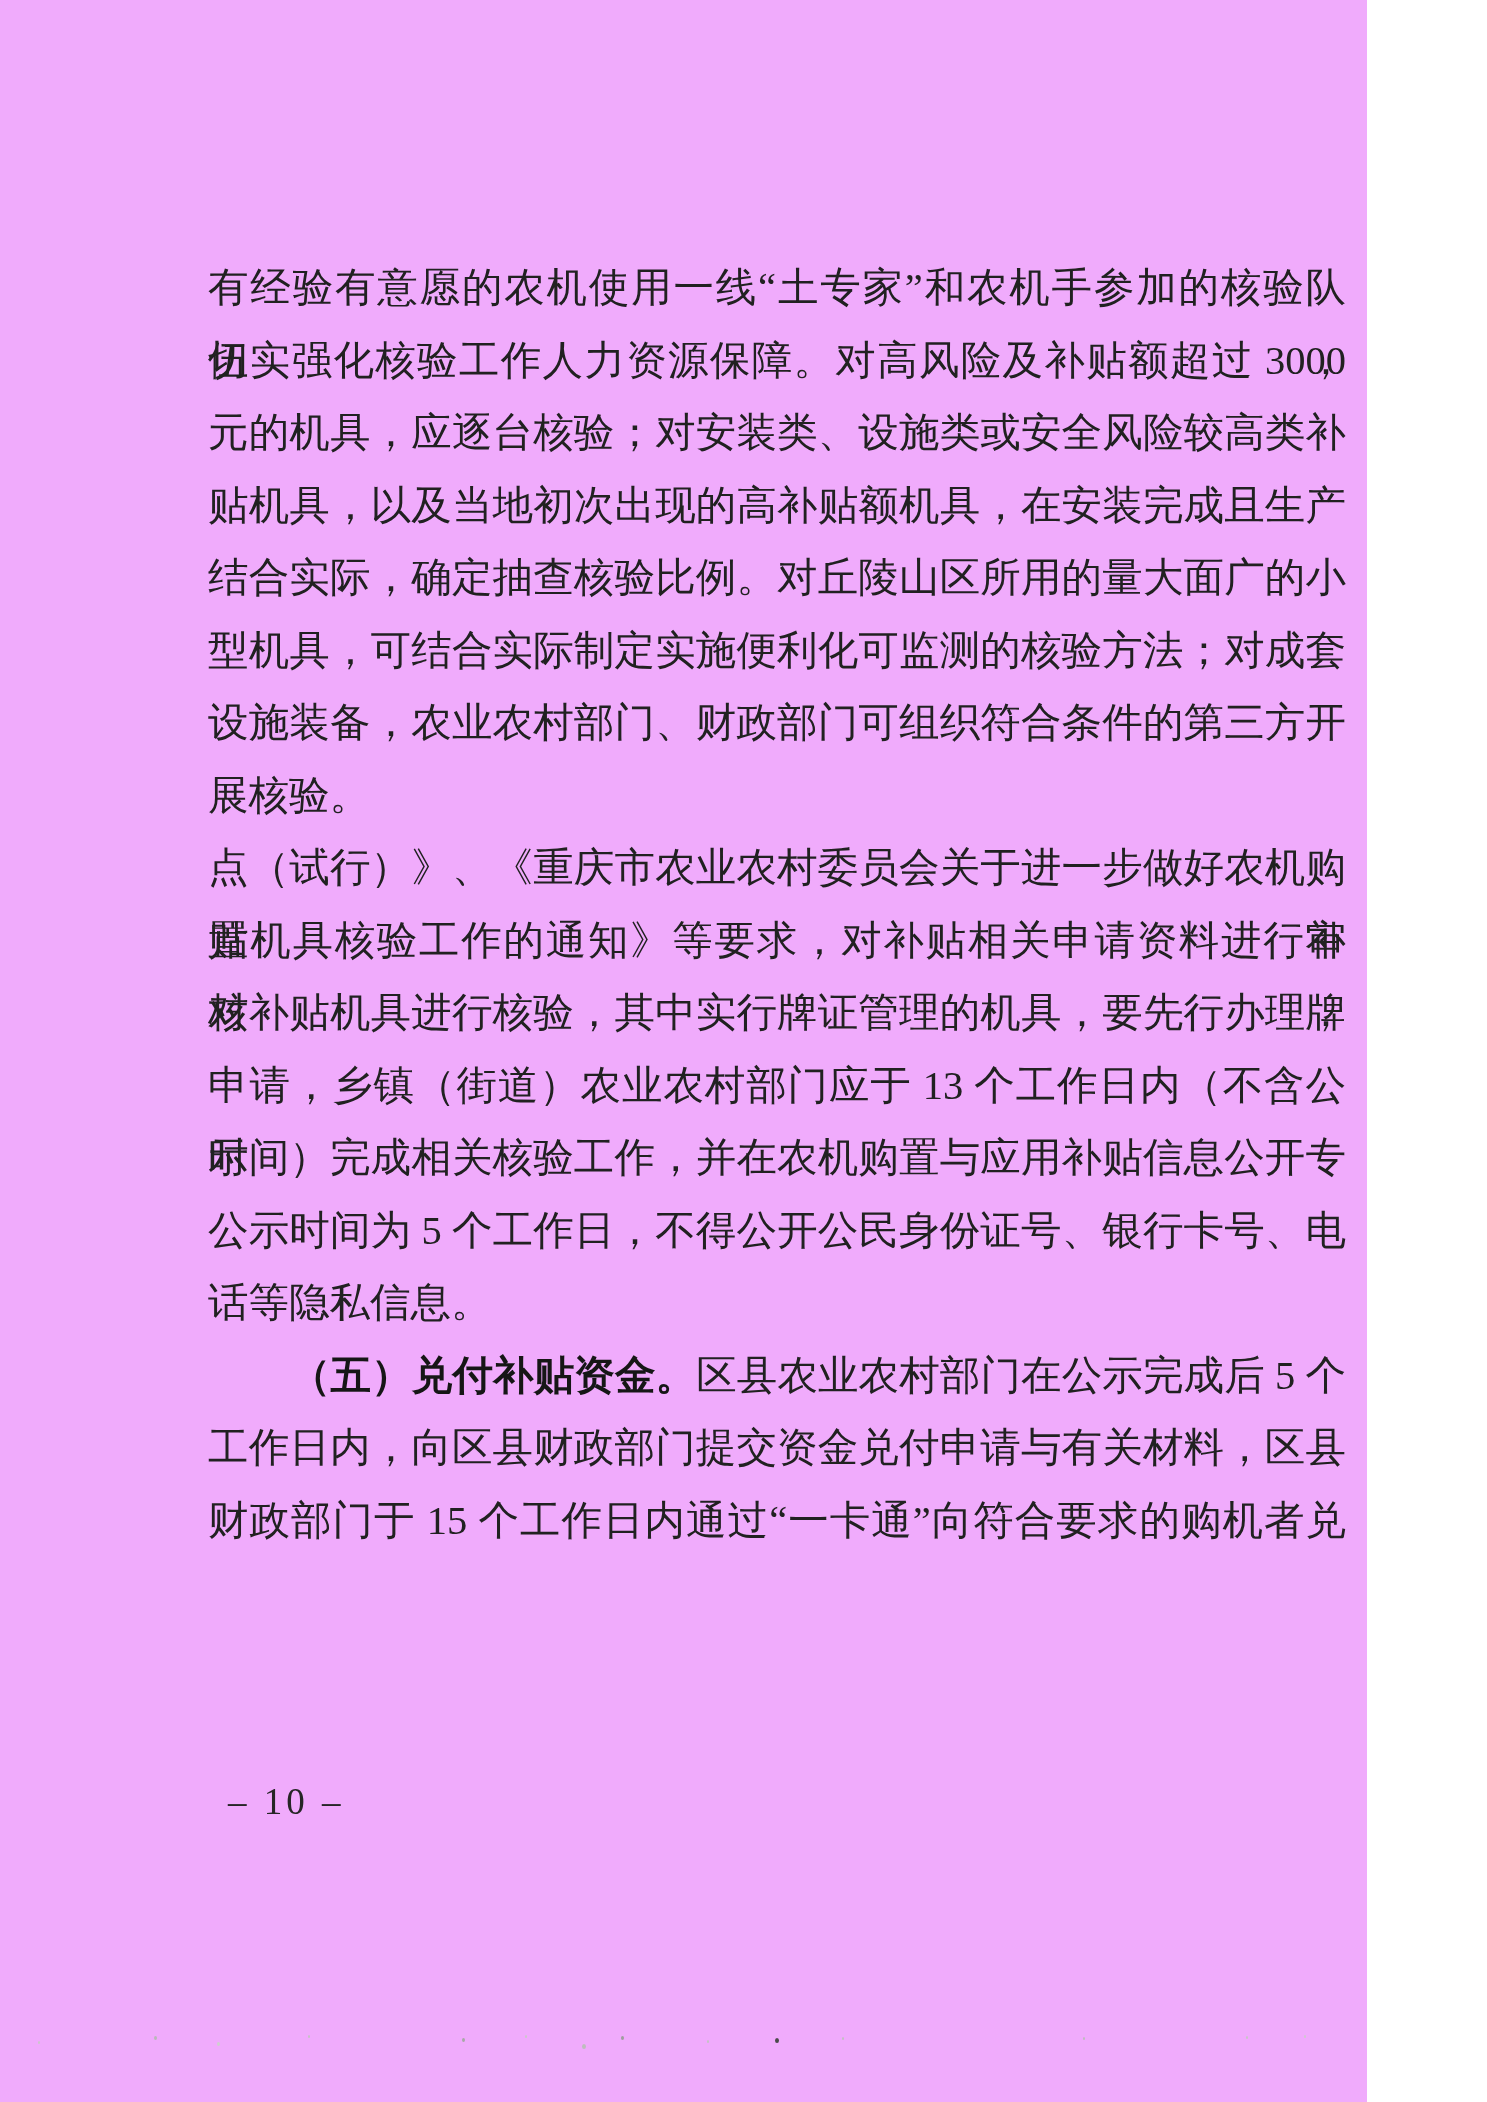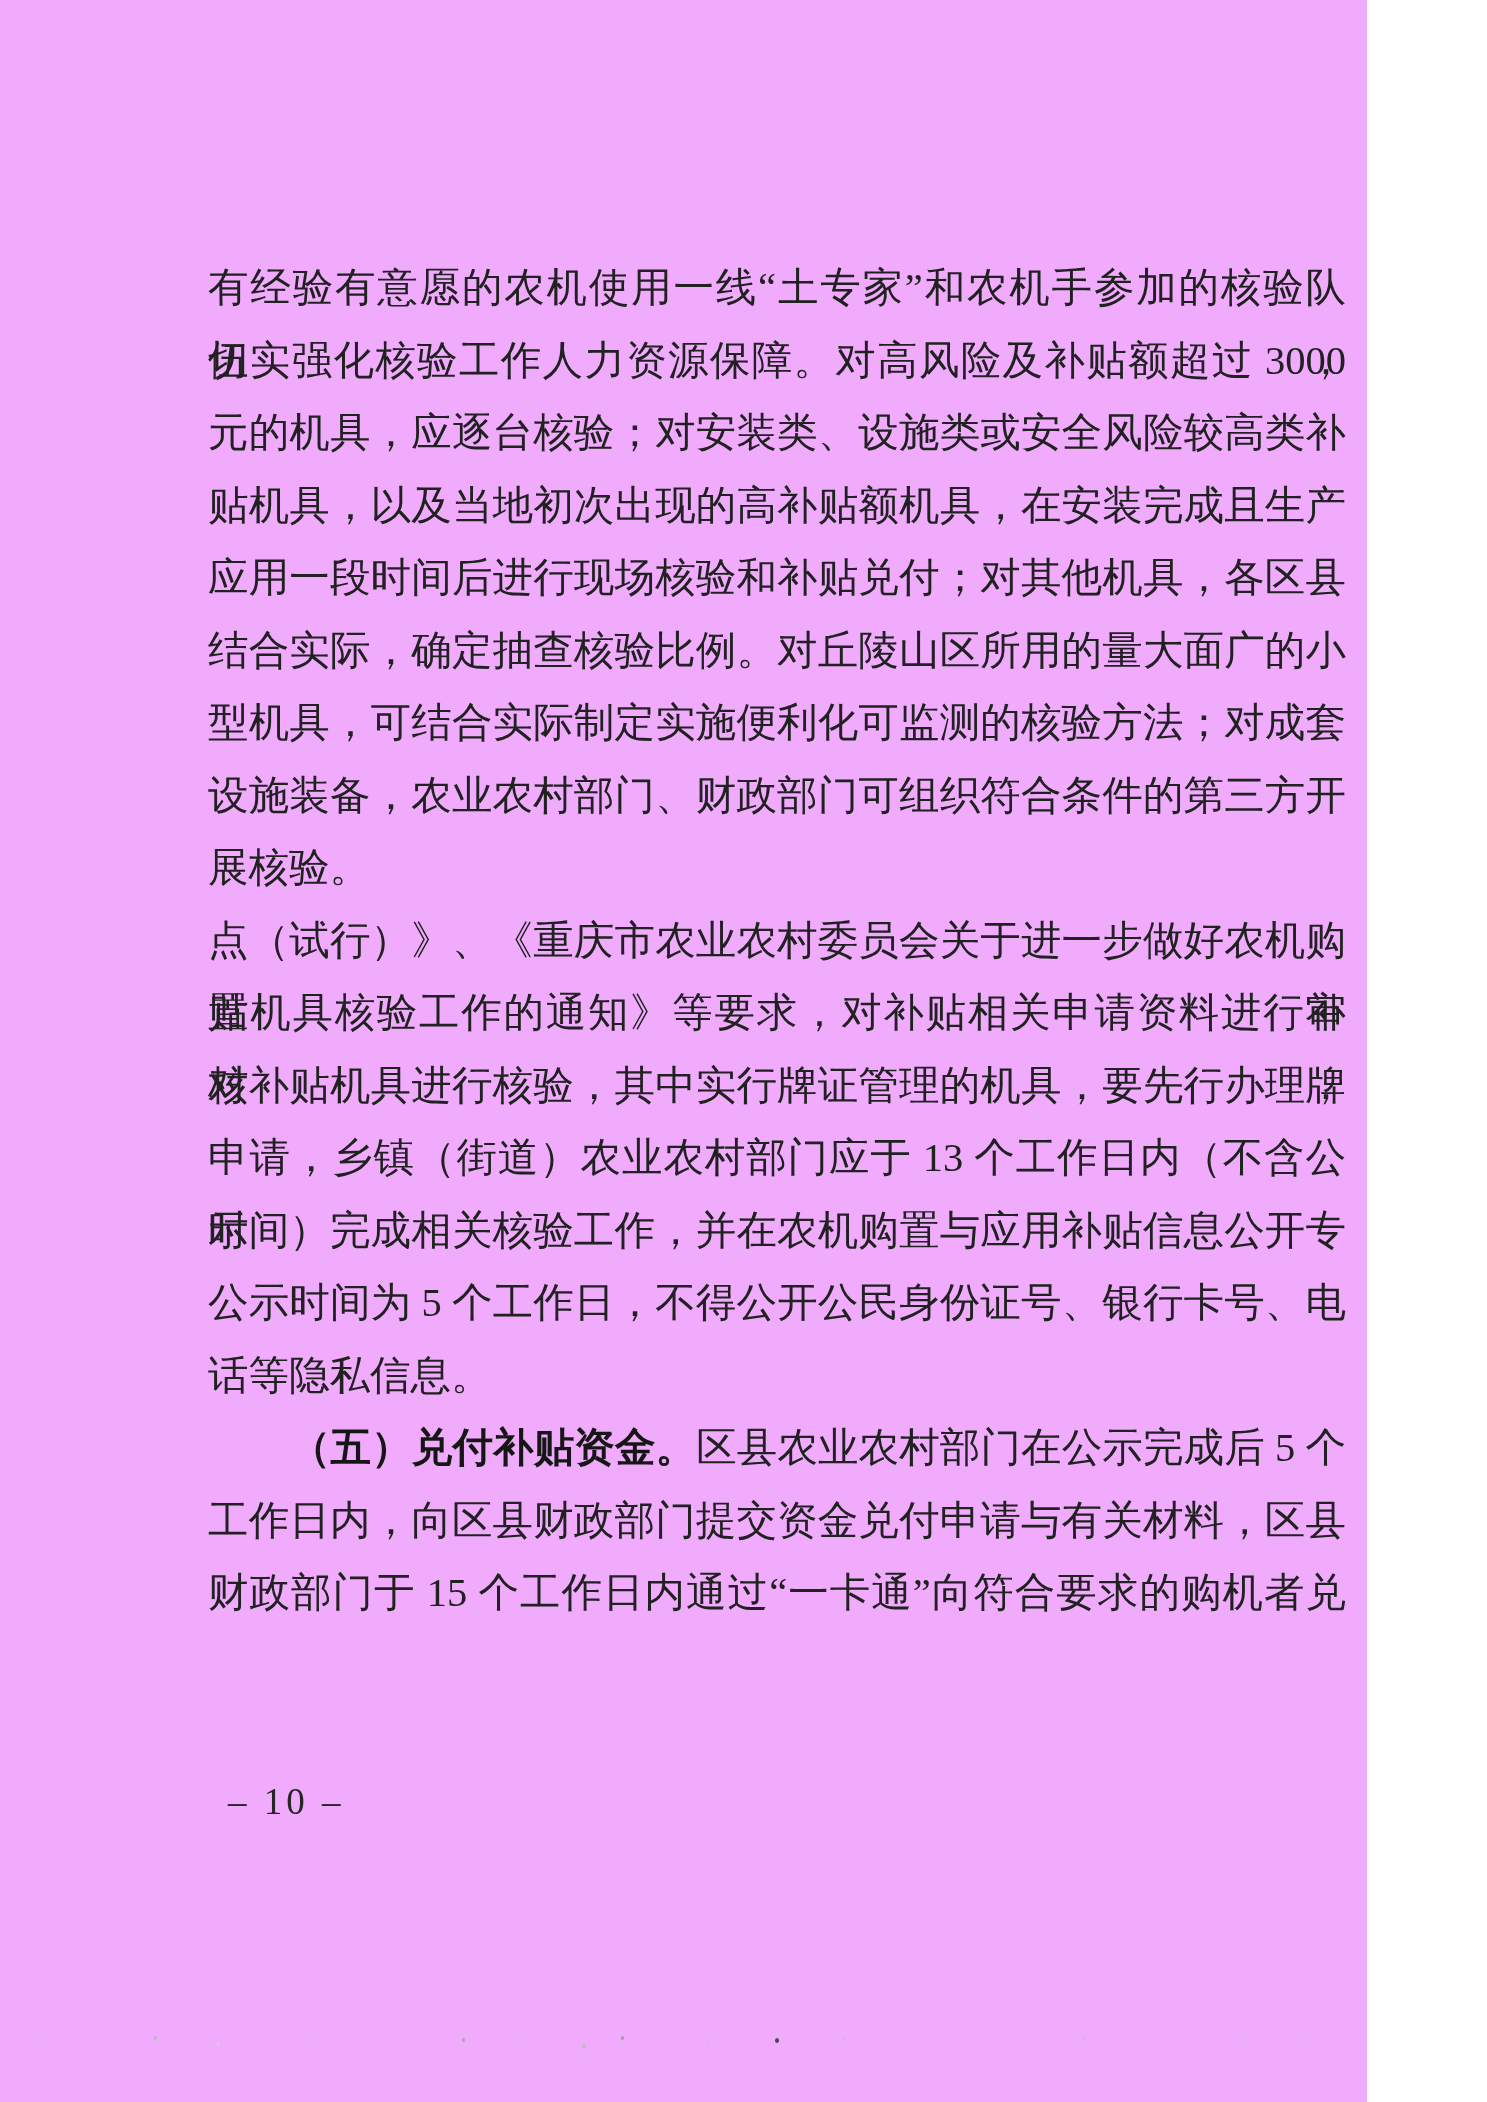--- a/index.html
+++ b/index.html
@@ -68,21 +68,20 @@
 </head>
 <body>
 
 <div class="page">
 
   <div class="textblock" id="textblock">
       <div class="line j"><span class="run">有经验有意愿的农机使用一线“土专家”和农机手参加的核验队伍，</span></div>
       <div class="line j"><span class="run">切实强化核验工作人力资源保障。对高风险及补贴额超过 3000</span></div>
       <div class="line j"><span class="run">元的机具，应逐台核验；对安装类、设施类或安全风险较高类补</span></div>
       <div class="line j"><span class="run">贴机具，以及当地初次出现的高补贴额机具，在安装完成且生产</span></div>
-      <div class="line j"><span class="run">应用一段时间后进行现场核验和补贴兑付；对其他机具，各区县</span></div>
       <div class="line j"><span class="run">结合实际，确定抽查核验比例。对丘陵山区所用的量大面广的小</span></div>
       <div class="line j"><span class="run">型机具，可结合实际制定实施便利化可监测的核验方法；对成套</span></div>
       <div class="line j"><span class="run">设施装备，农业农村部门、财政部门可组织符合条件的第三方开</span></div>
       <div class="line"><span class="run">展核验。</span></div>
       <div class="line j"><span class="run">点（试行）》、《重庆市农业农村委员会关于进一步做好农机购置补</span></div>
       <div class="line j"><span class="run">贴机具核验工作的通知》等要求，对补贴相关申请资料进行审核，</span></div>
       <div class="line j"><span class="run">对补贴机具进行核验，其中实行牌证管理的机具，要先行办理牌</span></div>
       <div class="line j"><span class="run">申请，乡镇（街道）农业农村部门应于 13 个工作日内（不含公示</span></div>
       <div class="line j"><span class="run">时间）完成相关核验工作，并在农机购置与应用补贴信息公开专</span></div>
       <div class="line j"><span class="run">公示时间为 5 个工作日，不得公开公民身份证号、银行卡号、电</span></div>

